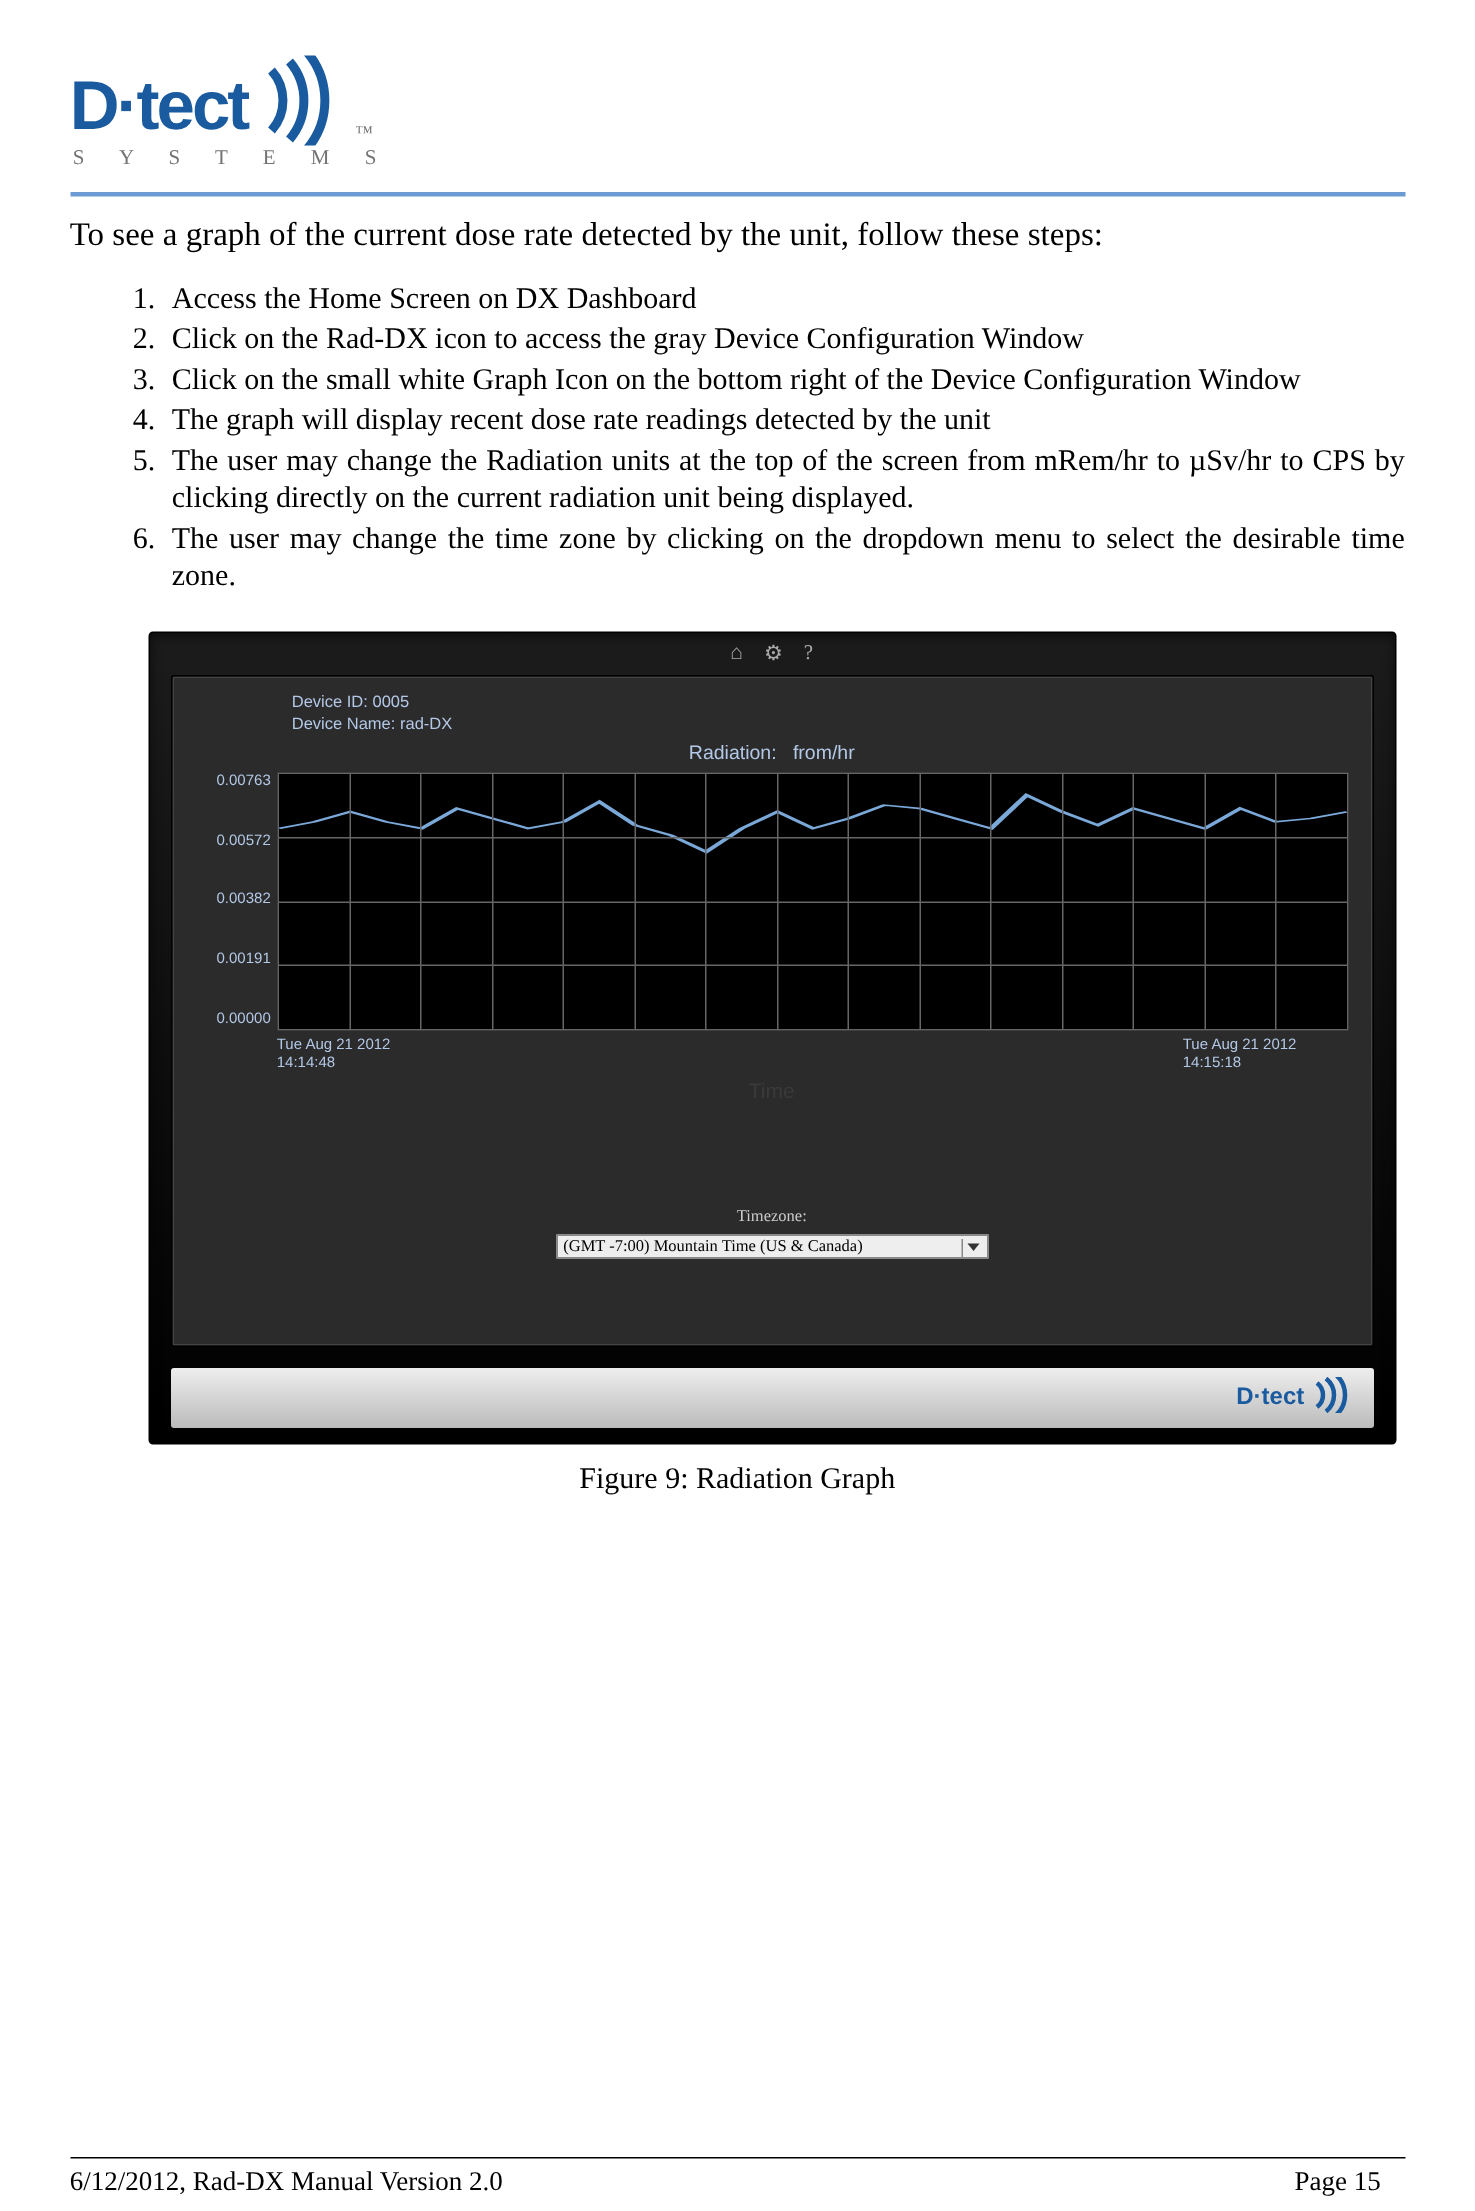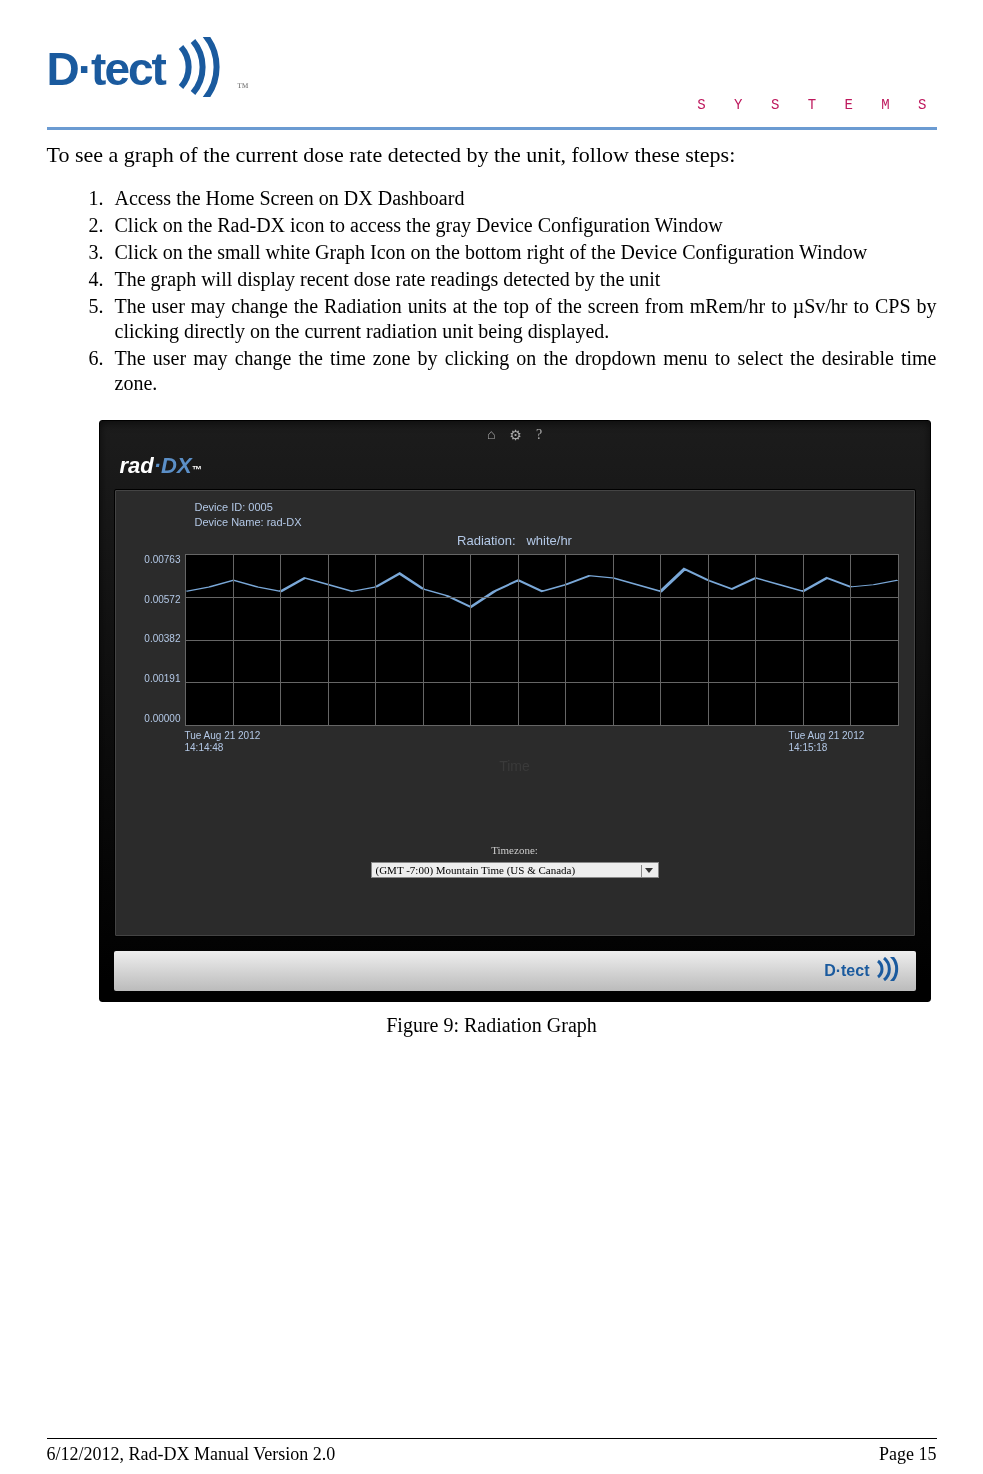--- a/index.html
+++ b/index.html
@@ -3,21 +3,21 @@
 <meta charset="utf-8">
 <style>
   html,body{margin:0;padding:0;background:#fff;color:#000;font-family:"Times New Roman",Times,serif;}
   .page{width:970px;min-height:1474px;margin:15px auto;position:relative;box-sizing:border-box;padding:12px 40px 60px 40px;}
   
   .header{padding-top:10px;}
   .logo{display:flex;align-items:center;gap:6px;}
   .logo-text-main{font-family:Arial,Helvetica,sans-serif;font-size:46px;font-weight:bold;color:#1a5a9e;letter-spacing:-2px;}
   .logo-text-main .dot{color:#1a5a9e;}
   .arcs{display:inline-block;vertical-align:middle;}
-  .logo-sub{font-family:Liberation Mono, monospace;font-size:14px;letter-spacing:10px;color:#be185d;margin-top:-4px;margin-left:2px;text-align:right;}
+  .logo-sub{font-family:Liberation Serif, serif;font-size:14px;letter-spacing:10px;color:#737373;margin-top:-4px;margin-left:2px;}
   .header-rule{height:3px;background:#6b9bd2;margin-top:14px;}
   
   .section-heading{display:flex;gap:18px;font-family:Arial,Helvetica,sans-serif;font-size:26px;font-weight:bold;margin-top:38px;margin-bottom:14px;}
   .intro{font-size:22px;margin:12px 0 18px 0;}
   ol.steps{font-size:20px;line-height:1.25;margin:0 0 24px 0;padding-left:62px;}
   ol.steps li{padding-left:6px;margin-bottom:2px;text-align:justify;}
   
   .app-panel{width:830px;margin-left:52px;background:linear-gradient(#1c1c1c,#000);border:1px solid #000;border-radius:3px;box-shadow:0 2px 8px rgba(0,0,0,.6) inset;position:relative;padding-bottom:10px;}
   .app-topbar{height:28px;display:flex;justify-content:center;align-items:center;gap:14px;color:#aaa;font-size:14px;}
   .app-topbar span{cursor:default;}
@@ -41,21 +41,21 @@
   .x-label{text-align:center;color:#3a3a3a;font-family:Arial,Helvetica,sans-serif;font-size:14px;margin-top:4px;}
   .tz-row{margin-top:70px;color:#ccc;font-family:Liberation Serif, serif;font-size:11px;display:flex;align-items:center;gap:6px;flex-direction:column;}
   .tz-select{background:#eee;border:1px solid #888;font-size:11px;padding:1px 22px 1px 4px;position:relative;min-width:260px;color:#000;}
   .tz-caret{position:absolute;right:2px;top:2px;width:14px;height:12px;border-left:1px solid #888;display:flex;align-items:center;justify-content:center;}
   .tz-caret::after{content:"";border-left:4px solid transparent;border-right:4px solid transparent;border-top:5px solid #333;}
   .brand-bar{margin:14px 14px 0 14px;height:40px;background:linear-gradient(#eee,#bbb);border-radius:2px;display:flex;align-items:center;justify-content:flex-end;padding-right:14px;font-family:Arial,Helvetica,sans-serif;font-weight:bold;color:#1a5a9e;font-size:16px;}
   .brand-bar .arcs-sm{margin-left:4px;}
   .figure-caption{text-align:center;font-weight:normal;font-size:20px;margin-top:12px;}
   
   .footer-rule{position:absolute;left:40px;right:40px;bottom:50px;height:1px;background:#000;}
-  .footer{position:absolute;left:40px;right:40px;bottom:24px;display:flex;justify-content:space-between;font-size:18px;}
+  .footer{position:absolute;left:40px;right:56px;bottom:24px;display:flex;justify-content:space-between;font-size:18px;}
 </style>
 </head>
 <body>
 
 <div class="page">
 
   <div class="header">
     <div class="logo">
       <span class="logo-text-main">D<span class="dot">·</span>tect</span>
       <span class="arcs">
@@ -82,32 +82,29 @@
     <li>The user may change the Radiation units at the top of the screen from mRem/hr to µSv/hr to CPS by clicking directly on the current radiation unit being displayed.</li>
     <li>The user may change the time zone by clicking on the dropdown menu to select the desirable time zone.</li>
   </ol>
 
   <div class="app-panel">
     <div class="app-topbar">
       <span>⌂</span>
       <span>⚙</span>
       <span>?</span>
     </div>
-    <div class="app-logo">
-      <span class="rad">rad</span><span style="color:#5b8fc7;">·</span><span class="dx">DX</span><span style="font-size:10px;font-style:normal;">™</span>
-    </div>
 
     <div class="app-body">
       <div class="dev-info">
         <div><span>Device ID:</span> <span>0005</span></div>
         <div><span>Device Name:</span> <span>rad-DX</span></div>
       </div>
       <div class="chart-title">
         <span>Radiation:</span>&nbsp;&nbsp;
-        <span class="unit">white/hr</span>
+        <span class="unit">from/hr</span>
       </div>
 
       <div class="chart-area">
         <div class="y-axis">
           <span>0.00763</span>
           <span>0.00572</span>
           <span>0.00382</span>
           <span>0.00191</span>
           <span>0.00000</span>
         </div>

